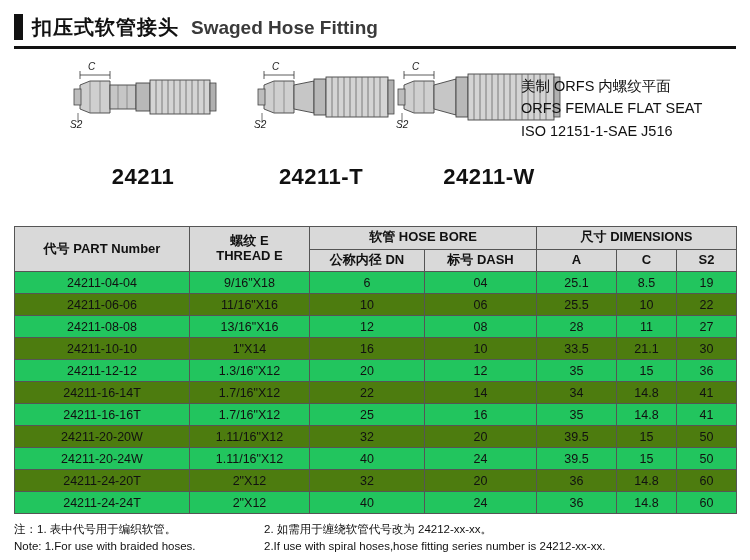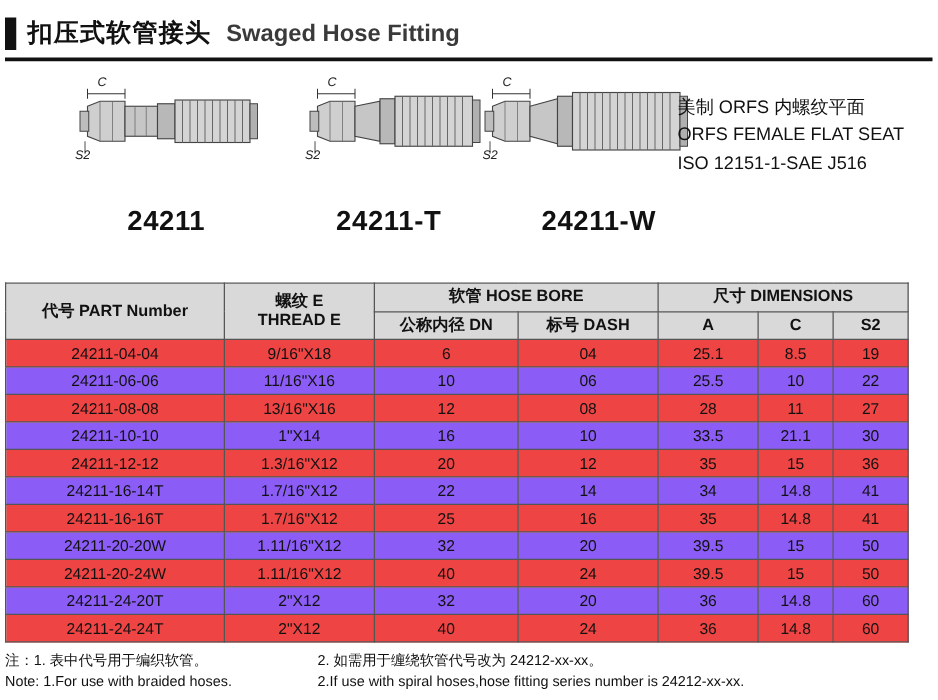--- a/index.html
+++ b/index.html
@@ -12,21 +12,21 @@
     background: #ffffff;
     font-family: "Liberation Sans", sans-serif;
     color: #111;
     overflow: hidden;
   }
   .page {
     position: relative;
     width: 750px;
     height: 560px;
     box-sizing: border-box;
-    padding: 0 4px;
+    padding: 0 14px;
   }
 
   
   .header {
     display: flex;
     align-items: center;
     padding-top: 14px;
     padding-bottom: 6px;
     border-bottom: 3px solid #111;
     margin-bottom: 0;
@@ -90,21 +90,21 @@
   .dim-s2 {
     position: absolute;
     font-size: 10px;
     font-style: italic;
     color: #222;
   }
 
   
   .spec-text {
     position: absolute;
-    left: 538px;
+    left: 507px;
     top: 26px;
     font-size: 14.5px;
     line-height: 1.55;
     color: #111;
   }
   .spec-text div { white-space: nowrap; }
 
   
   table.spec {
     border-collapse: collapse;
@@ -123,24 +123,24 @@
   table.spec thead th {
     background: #d9d9d9;
     font-weight: bold;
     font-size: 13px;
     line-height: 1.15;
   }
   table.spec thead th.tall {
     height: 44px;
   }
   tr.alt td {
-    background: #ef4444;
+    background: #22c55e;
   }
   tr.plain td {
-    background: #8b5cf6;
+    background: #4d7c0f;
   }
   td.part {
     font-size: 12.5px;
   }
 
   
   .notes {
     margin-top: 7px;
     font-size: 11.5px;
     line-height: 1.45;

